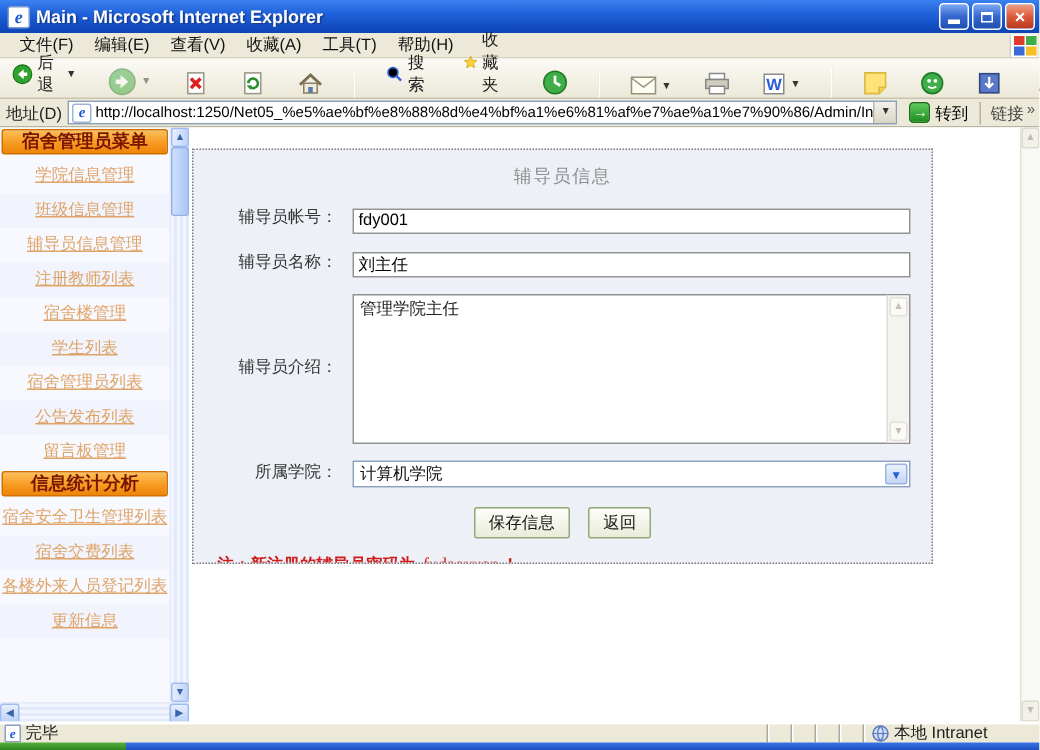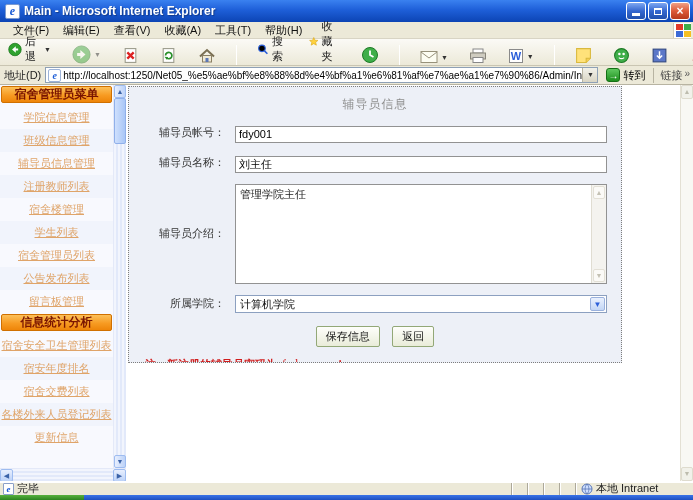--- a/index.html
+++ b/index.html
@@ -78,21 +78,21 @@
 
   
   .hscroll { height:13px; display:flex; background:repeating-linear-gradient(180deg,#f2f5fd 0 2px,#e2e9fa 2px 4px);
     border-top:1px solid #e4e9f8; flex:0 0 auto; }
   .hs-btn { width:13px; height:13px; background:linear-gradient(180deg,#e8effe,#bcd2f8); border:1px solid #9ebcf0;
     border-radius:2px; color:#3b63a8; font-size:7px; line-height:11px; text-align:center; flex:0 0 auto; }
   .hs-track { flex:1; }
 
   
   .main { flex:1; background:#fff; position:relative; overflow:hidden; }
-  .panel { position:absolute; left:2px; top:1px; width:494px; height:277px;
+  .panel { position:absolute; left:2px; top:14px; width:494px; height:277px;
     border:1px dotted #7d7d7d; background:#edf0f7; overflow:hidden; }
   .panel-title { text-align:center; color:#8f8f8f; font-size:12px; margin-top:9px; letter-spacing:1px; }
   .frow { display:flex; margin-top:11px; }
   .frow .flabel { width:106px; text-align:right; padding-right:10px; font-weight:normal; color:#333; font-size:11px; line-height:17px; flex:0 0 auto; }
   .fctrl { width:372px; }
   .txt { width:100%; height:17px; border:1px solid #929292; background:#fff; font:11px "Liberation Sans",sans-serif; padding:0 3px; }
   .ta-box { position:relative; height:100px; border:1px solid #929292; background:#fff;
     font-size:11px; line-height:14px; padding:2px 18px 2px 4px; color:#222; }
   .ta-scroll { position:absolute; top:0; right:0; bottom:0; width:15px; background:#f4f3ef; border-left:1px solid #e0ddd2; }
   .ta-arrow { position:absolute; left:1px; right:1px; height:13px; background:#fbfaf7; border:1px solid #e3e0d6;
@@ -299,21 +299,20 @@
           <a class="sb-item">班级信息管理</a>
           <a class="sb-item">辅导员信息管理</a>
           <a class="sb-item">注册教师列表</a>
           <a class="sb-item">宿舍楼管理</a>
           <a class="sb-item">学生列表</a>
           <a class="sb-item">宿舍管理员列表</a>
           <a class="sb-item">公告发布列表</a>
           <a class="sb-item">留言板管理</a>
           <div class="sb-header">信息统计分析</div>
           <a class="sb-item">宿舍安全卫生管理列表</a>
-          <a class="sb-item">宿安年度排名</a>
           <a class="sb-item">宿舍交费列表</a>
           <a class="sb-item">各楼外来人员登记列表</a>
           <a class="sb-item">更新信息</a>
         </div>
         <div class="vscroll">
           <div class="vs-btn">▲</div>
           <div class="vs-thumb"></div>
           <div class="vs-track"></div>
           <div class="vs-btn">▼</div>
         </div>

